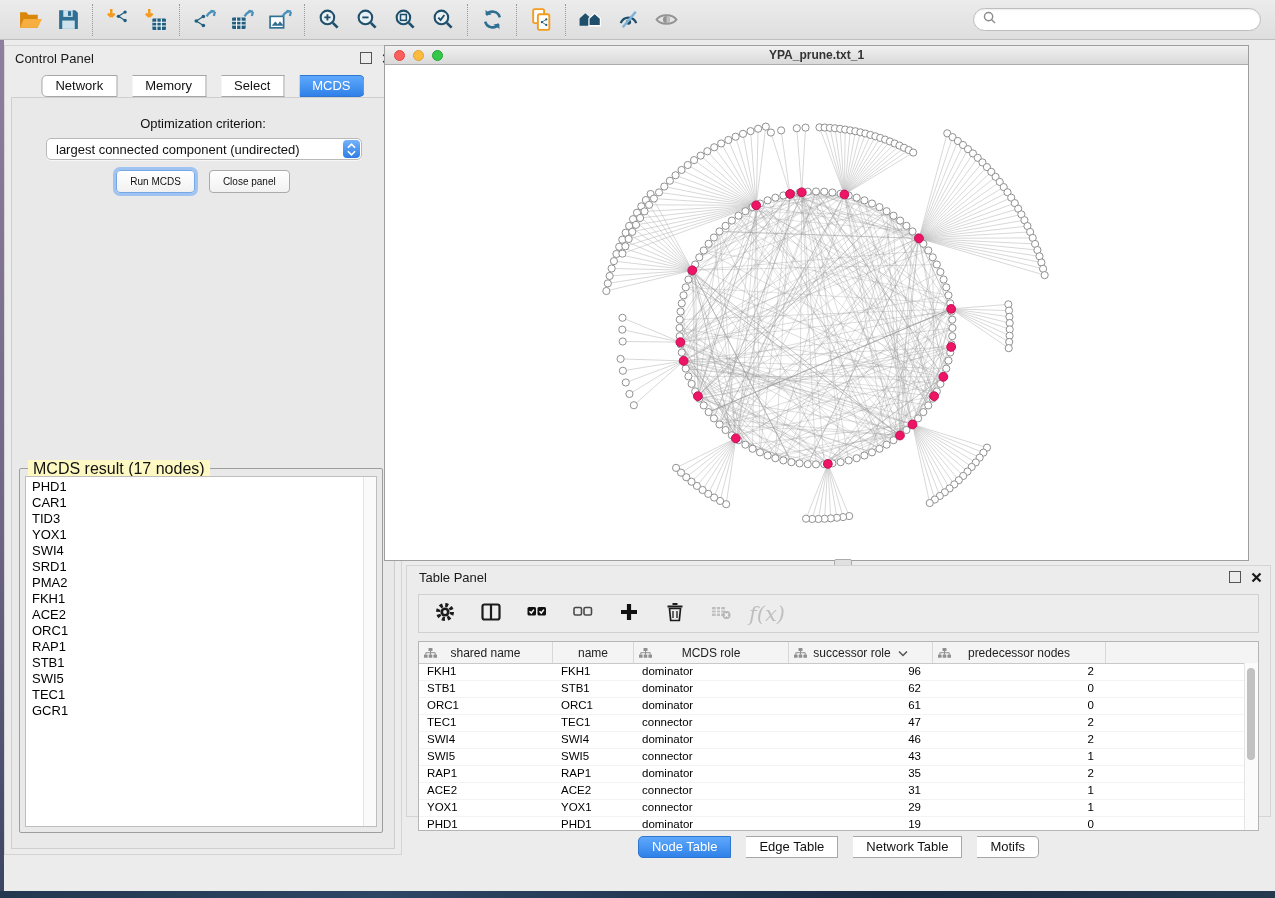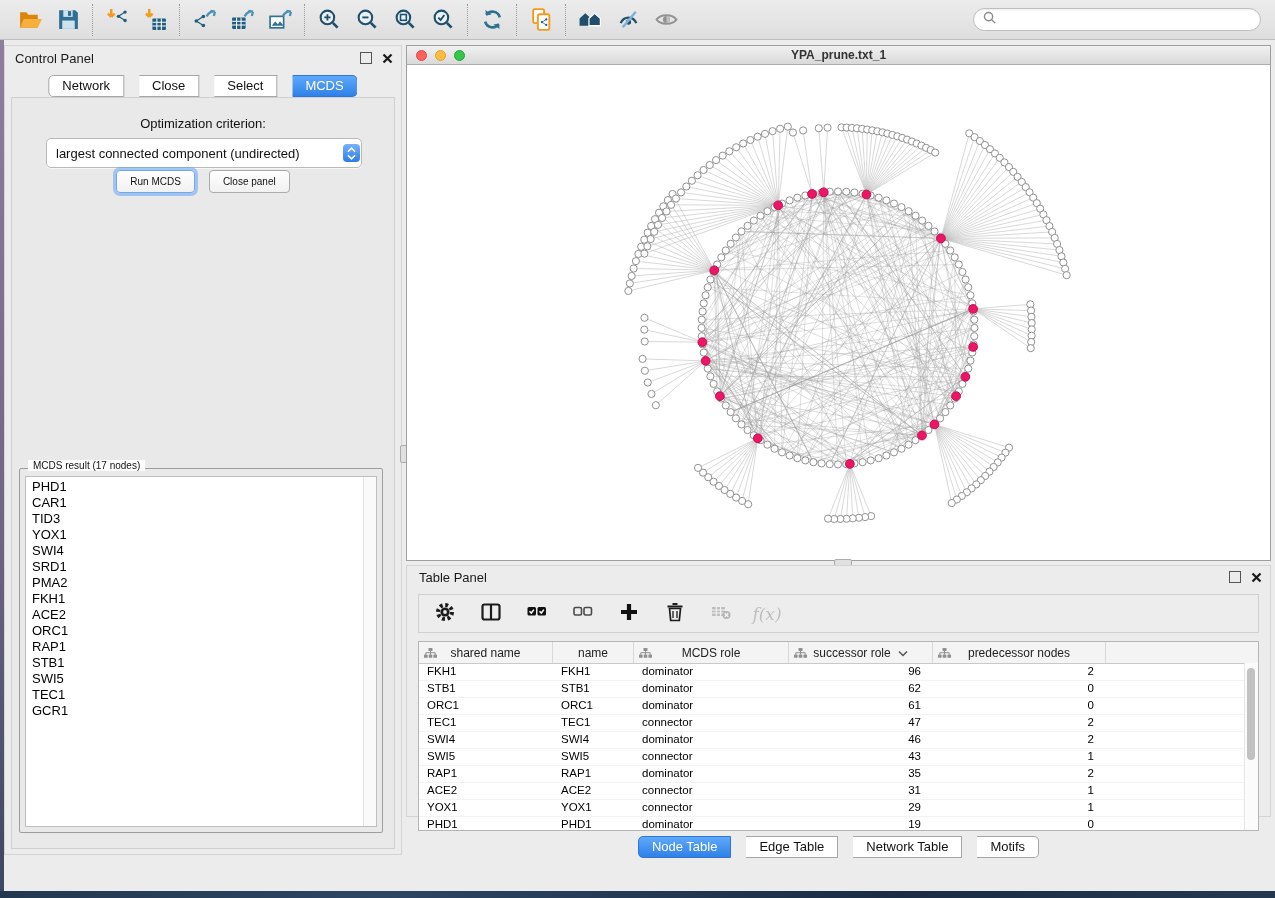--- a/index.html
+++ b/index.html
@@ -29,54 +29,54 @@
 
   .cp-tabs{position:absolute;top:29px;left:50%;transform:translateX(-50%);}
   .seg{display:inline-flex;gap:15px;}
   .seg .tab{background:#fff;border:1px solid #A6A6A6;border-left:none;padding:2px 13px;font-size:13px;color:#111;line-height:16px;white-space:nowrap;}
   .seg .tab:first-child{border-left:1px solid #A6A6A6;border-radius:5px 0 0 5px;}
   .seg .tab:last-child{border-radius:0 5px 5px 0;}
   .seg .tab.sel{background:linear-gradient(#5FA9FC,#2F81E8);border-color:#2F76D2;color:#fff;}
 
   .cp-content{position:absolute;left:6px;right:6px;top:51px;bottom:5px;border:1px solid #CFCFCF;background:#E9E9E9;}
   .opt-label{position:absolute;top:18px;left:0;right:0;text-align:center;font-size:13px;color:#111;}
-  .selectbox{position:absolute;left:34px;top:40px;width:316px;height:30px;background:#fff;border:1px solid #B9B9B9;border-radius:5px;display:flex;align-items:center;box-sizing:border-box;box-shadow:0 1px 0 rgba(255,255,255,.6);}
+  .selectbox{position:absolute;left:34px;top:40px;width:316px;height:22px;background:#fff;border:1px solid #B9B9B9;border-radius:5px;display:flex;align-items:center;box-sizing:border-box;box-shadow:0 1px 0 rgba(255,255,255,.6);}
   .selectbox .val{flex:1;padding:0 9px;font-size:13px;color:#111;white-space:nowrap;overflow:hidden;}
   .stepper{width:17px;height:18px;margin-right:1px;border-radius:4px;background:linear-gradient(#74B3FC,#2E7DE5);display:flex;flex-direction:column;align-items:center;justify-content:center;gap:1px;}
   .btn{background:linear-gradient(#FFFFFF,#F1F1F1);border:1px solid #ABABAB;border-radius:4px;font-size:10px;height:23px;display:inline-flex;align-items:center;justify-content:center;padding:0 13px;color:#111;box-sizing:border-box;}
   .btn.focusring{border-color:#74A7E8;box-shadow:0 0 0 3px rgba(100,165,250,.55);}
   .btn-row{position:absolute;top:72px;left:0;right:0;display:flex;justify-content:center;gap:14px;}
 
   .result-group{position:absolute;left:7px;right:11px;top:370px;bottom:15px;border:1px solid #9E9E9E;border-radius:2px;}
-  .result-legend{position:absolute;top:-9px;left:8px;background:#ffffff;padding:0 5px;font-size:10px;color:#111;}
+  .result-legend{position:absolute;top:-9px;left:8px;background:#fef9c3;padding:0 5px;font-size:16px;color:#111;}
   .result-list{position:absolute;left:5px;right:5px;top:7px;bottom:5px;background:#fff;border:1px solid #BEBEBE;overflow:hidden;}
   .result-scroll{position:absolute;right:0;top:0;bottom:0;width:12px;background:#FAFAFA;border-left:1px solid #E4E4E4;}
   .mcds-item{font-size:13px;line-height:16px;padding-left:6px;color:#000;}
 
   
-  .netwin{position:absolute;left:406px;top:45px;width:865px;height:516px;border:1px solid #9f9f9f;box-sizing:border-box;background:#fff;}
+  .netwin{position:absolute;left:384px;top:45px;width:865px;height:516px;border:1px solid #9f9f9f;box-sizing:border-box;background:#fff;}
   .net-titlebar{position:absolute;left:0;top:0;right:0;height:18px;background:linear-gradient(#F1F1F1,#D9D9D9);border-bottom:1px solid #ACACAC;}
   .lights{position:absolute;left:9px;top:4px;display:flex;gap:8px;}
   .light{width:11px;height:11px;border-radius:50%;}
   .net-title{position:absolute;left:0;right:0;top:2px;text-align:center;font-size:12px;font-weight:600;color:#333;}
   .net-canvas{position:absolute;left:0;top:19px;right:0;bottom:0;background:#fff;}
   .net-canvas svg{display:block;width:100%;height:100%;}
 
   
   .split-v{position:absolute;left:402px;top:45px;width:4px;height:810px;background:#ECECEC;}
   .split-v .grip{position:absolute;left:-2px;top:400px;width:8px;height:16px;background:#E0E0E0;border:1px solid #ABABAB;border-radius:2px;}
   .split-h{position:absolute;left:406px;top:561px;width:865px;height:4px;background:#ECECEC;}
   .split-h .grip{position:absolute;top:-2px;left:428px;width:16px;height:8px;background:#E0E0E0;border:1px solid #ABABAB;border-radius:2px;}
 
   
   .tpanel{position:absolute;left:406px;top:565px;width:865px;height:252px;background:#ECECEC;border:1px solid #D4D4D4;box-sizing:border-box;}
   .tp-toolbar{position:absolute;left:11px;right:11px;top:28px;height:39px;background:#EDEDED;border:1px solid #D0D0D0;display:flex;align-items:center;gap:22px;padding:0 14px;box-sizing:border-box;}
   .tp-btn{display:flex;align-items:center;justify-content:center;width:24px;height:24px;}
   .tp-btn.disabled{opacity:.55;}
-  .fx-label{font-family:"DejaVu Serif",serif;font-style:italic;font-size:17px;color:#999;}
+  .fx-label{font-family:"DejaVu Serif",serif;font-style:italic;font-size:21px;color:#999;}
 
   .tbl{position:absolute;left:11px;right:11px;top:75px;height:190px;background:#fff;border:1px solid #B5B5B5;box-sizing:border-box;overflow:hidden;}
   .tbl-head{display:flex;height:21px;background:#F4F4F4;border-bottom:1px solid #C9C9C9;}
   .th{position:relative;display:flex;align-items:center;justify-content:center;font-size:12px;color:#222;border-right:1px solid #D8D8D8;box-sizing:border-box;}
   .th .tree{position:absolute;left:5px;top:5px;}
   .th .chev{margin-left:7px;}
   .tr{display:flex;height:16px;border-bottom:1px solid #F3F3F3;}
   .td{font-size:11.5px;color:#000;line-height:15px;box-sizing:border-box;white-space:nowrap;overflow:hidden;}
   .td.l{padding-left:8px;text-align:left;}
   .td.r{padding-right:12px;text-align:right;}
@@ -286,21 +286,21 @@
     <div class="panel-ctrls">
       <span class="ic-float"></span>
       <span class="ic-close">
         <svg width="11" height="11" viewBox="0 0 11 11">
             <path d="M1.5 1.5l8 8M9.5 1.5l-8 8" stroke="#1a1a1a" stroke-width="2.2"></path>
           </svg>
       </span>
     </div>
     <div class="cp-tabs seg" id="cp-tabs">
         <div class="tab">Network</div>
-        <div class="tab">Close</div>
+        <div class="tab">Memory</div>
         <div class="tab">Select</div>
         <div class="tab sel">MCDS</div>
       </div>
     <div class="cp-content">
       <div class="opt-label">Optimization criterion:</div>
       <div class="selectbox">
         <span class="val">largest connected component (undirected)</span>
         <span class="stepper">
           <svg width="9" height="6" viewBox="0 0 10 6">
               <path d="M1 5l4-4 4 4" fill="none" stroke="#fff" stroke-width="1.8"></path>

